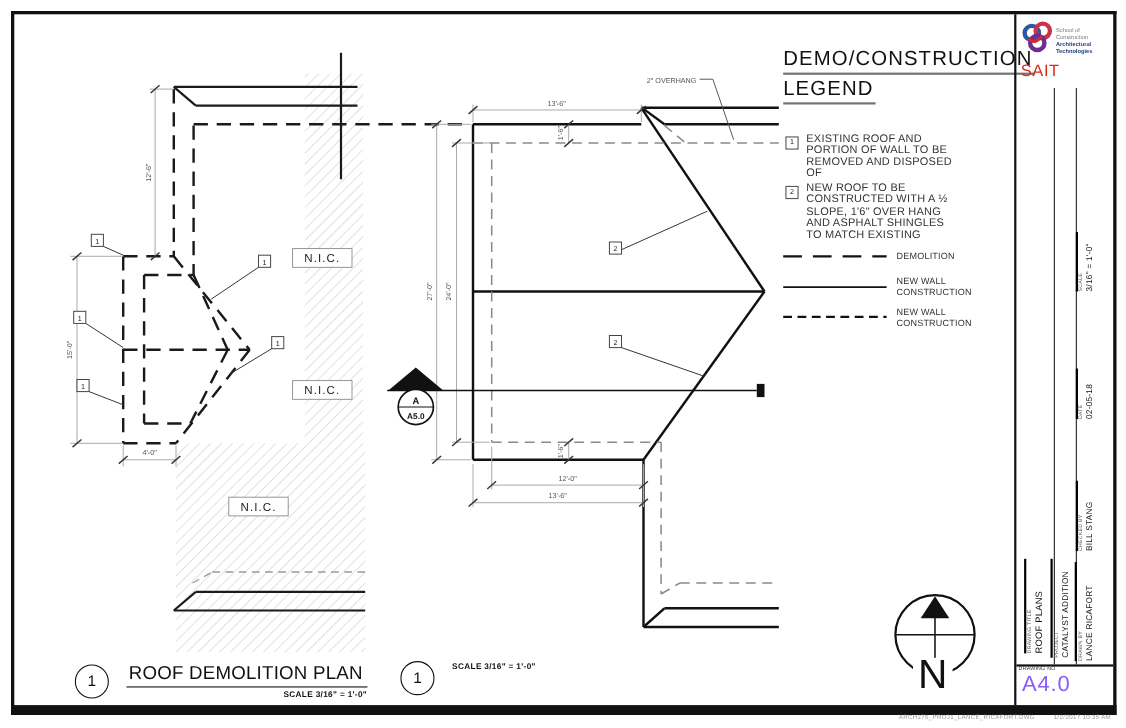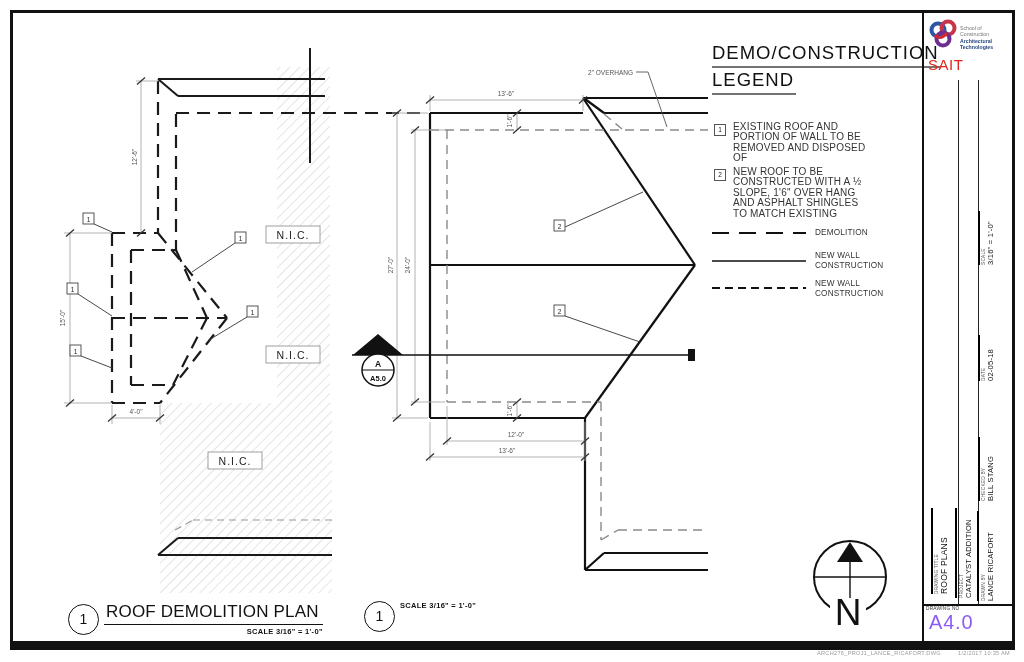--- a/index.html
+++ b/index.html
@@ -12,21 +12,21 @@
   .legend-title{position:absolute;left:712px;top:42px;font-size:18.5px;letter-spacing:1px;color:#111}
   .legend-title .tl{display:table;border-bottom:2px solid #737373;padding:0 2px 2px 0;margin-bottom:1px}
   .note-tag{position:absolute;width:10px;height:10px;border:1px solid #555;font-size:6.5px;
             text-align:center;line-height:10px;color:#222;background:#fff}
   .note-text{position:absolute;width:140px;font-size:10px;line-height:10.4px;letter-spacing:.2px;color:#333}
   .lt-label{position:absolute;width:85px;font-size:8.2px;line-height:10px;letter-spacing:.2px;color:#333}
   
   .plan-title{position:absolute;display:flex;align-items:flex-start}
   .pt-circle{width:29px;height:29px;border:1.6px solid #111;border-radius:50%;
              font-size:14px;line-height:29px;text-align:center;flex:none;margin-top:2px}
-  .pt-text{margin-left:5px}
+  .pt-text{margin-left:16px}
   .pt-name{font-size:17px;letter-spacing:.2px;border-bottom:1.8px solid #111;padding:0 4px 2px 2px;white-space:nowrap}
   .pt-scale{font-size:7.5px;font-weight:700;text-align:right;padding-top:2px;letter-spacing:.3px}
   
   .tb-entry{position:absolute;writing-mode:vertical-rl;transform:rotate(180deg)}
   .tb-cap{font-size:4.8px;color:#555;letter-spacing:.2px;white-space:nowrap}
   .tb-val{font-size:7.6px;color:#111;letter-spacing:.2px;white-space:nowrap}
   .tb-bar{position:absolute;background:#000}
   .tb-divider{position:absolute;background:#222}
   .sait-brand{position:absolute;left:928px;top:56px;font-size:15px;font-weight:400;letter-spacing:.5px}
   .sait-org1{position:absolute;left:960px;top:25px;width:48px;font-size:5.2px;line-height:6px;color:#777}

